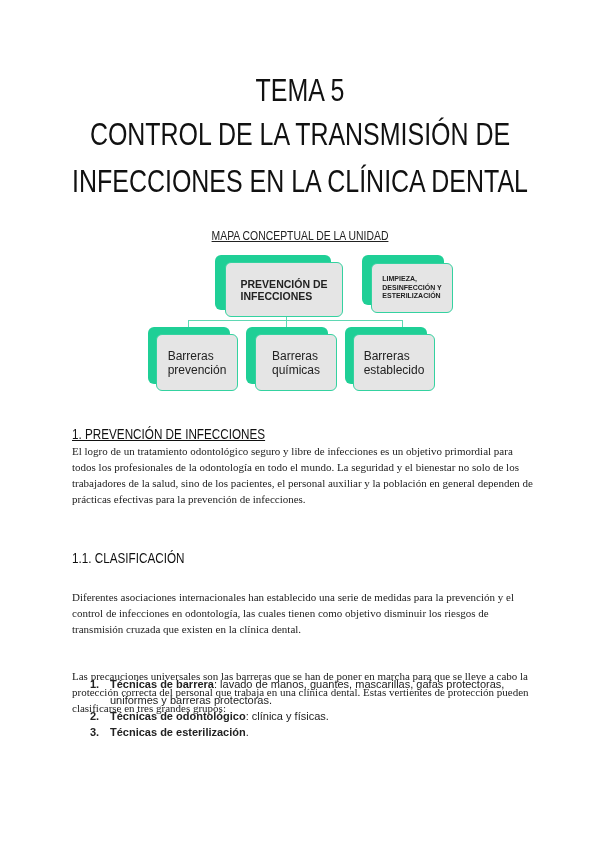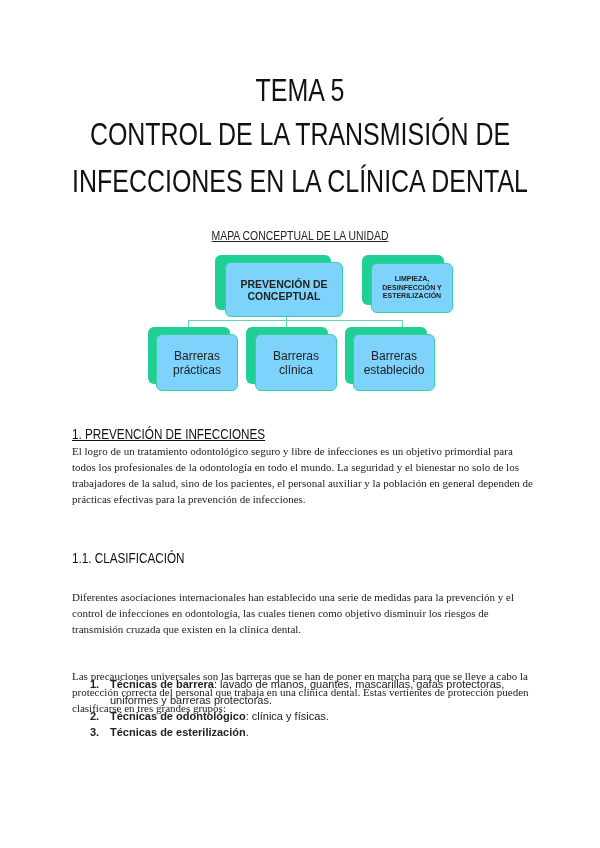--- a/index.html
+++ b/index.html
@@ -12,22 +12,22 @@
   .t1 { top: 72px; font-size: 32px; transform: scaleX(0.78); }
   .t2 { top: 116px; font-size: 32px; transform: scaleX(0.78); }
   .t3 { top: 163px; font-size: 32px; transform: scaleX(0.78); }
   .map-title {
     position: absolute; top: 228px; left: 0; width: 600px; text-align: center;
     font-family: "Liberation Sans", sans-serif; font-size: 13px; text-decoration: underline;
     transform: scaleX(0.8); color: #222;
   }
   .shadow { position: absolute; background: #1fcf96; border-radius: 6px; }
   .card {
-    position: absolute; background: #7dd3fc; border: 1.5px solid #34d2a0; border-radius: 6px;
-    display: flex; align-items: center; justify-content: center; text-align: center;
+    position: absolute; background: #e5e5e5; border: 1.5px solid #34d2a0; border-radius: 6px;
+    display: flex; align-items: center; justify-content: center; text-align: left;
     font-family: "Liberation Sans", sans-serif; color: #222; box-sizing: border-box;
   }
   .card.bold { font-weight: bold; }
   .line { position: absolute; background: #5fd8b3; }
   .h-section {
     position: absolute; left: 72px; font-family: "Liberation Sans", sans-serif;
     font-size: 15px; color: #111; transform-origin: left top; transform: scaleX(0.78);
     white-space: nowrap;
   }
   .h-section.u { text-decoration: underline; }
@@ -47,21 +47,21 @@
 <div class="title t2">CONTROL DE LA TRANSMISIÓN DE</div>
 <div class="title t3">INFECCIONES EN LA CLÍNICA DENTAL</div>
 
 <div>
   <div class="map-title">MAPA CONCEPTUAL DE LA UNIDAD</div>
 
   <div class="shadow" style="left:215px;top:255px;width:116px;height:55px;"></div>
   <div class="card bold" style="left:225px;top:262px;width:118px;height:55px;font-size:10.5px;line-height:12px;">
     <div>
       <div>PREVENCIÓN DE</div>
-      <div>CONCEPTUAL</div>
+      <div>INFECCIONES</div>
     </div>
   </div>
 
   <div class="shadow" style="left:362px;top:255px;width:82px;height:50px;"></div>
   <div class="card bold" style="left:371px;top:263px;width:82px;height:50px;font-size:7px;line-height:8.5px;">
     <div>
       <div>LIMPIEZA,</div>
       <div>DESINFECCIÓN Y</div>
       <div>ESTERILIZACIÓN</div>
     </div>
@@ -70,29 +70,29 @@
   <div class="line" style="left:286px;top:317px;width:1px;height:4px;"></div>
   <div class="line" style="left:188px;top:320px;width:215px;height:1px;"></div>
   <div class="line" style="left:188px;top:320px;width:1px;height:8px;"></div>
   <div class="line" style="left:286px;top:320px;width:1px;height:8px;"></div>
   <div class="line" style="left:402px;top:320px;width:1px;height:8px;"></div>
 
   <div class="shadow" style="left:148px;top:327px;width:82px;height:57px;"></div>
   <div class="card" style="left:156px;top:334px;width:82px;height:57px;font-size:12px;line-height:14px;">
     <div>
       <div>Barreras</div>
-      <div>prácticas</div>
+      <div>prevención</div>
     </div>
   </div>
 
   <div class="shadow" style="left:246px;top:327px;width:82px;height:57px;"></div>
   <div class="card" style="left:255px;top:334px;width:82px;height:57px;font-size:12px;line-height:14px;">
     <div>
       <div>Barreras</div>
-      <div>clínica</div>
+      <div>químicas</div>
     </div>
   </div>
 
   <div class="shadow" style="left:345px;top:327px;width:82px;height:57px;"></div>
   <div class="card" style="left:353px;top:334px;width:82px;height:57px;font-size:12px;line-height:14px;">
     <div>
       <div>Barreras</div>
       <div>establecido</div>
     </div>
   </div>

